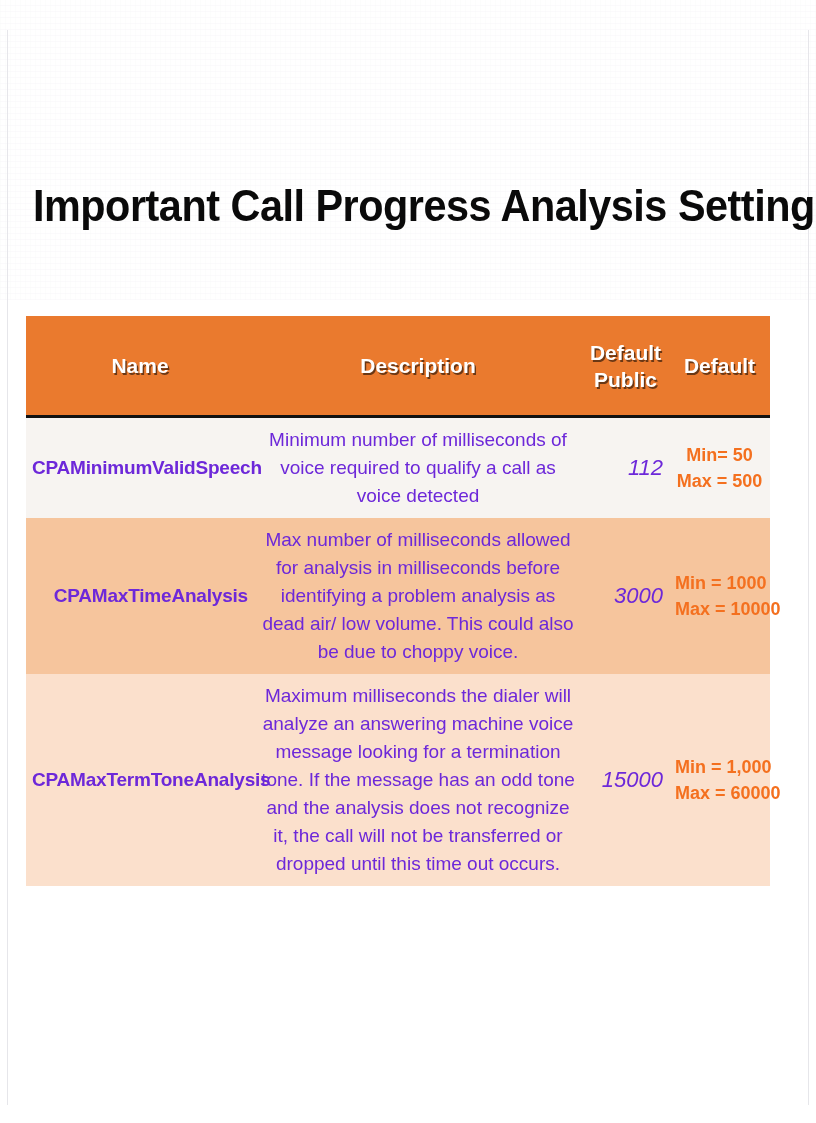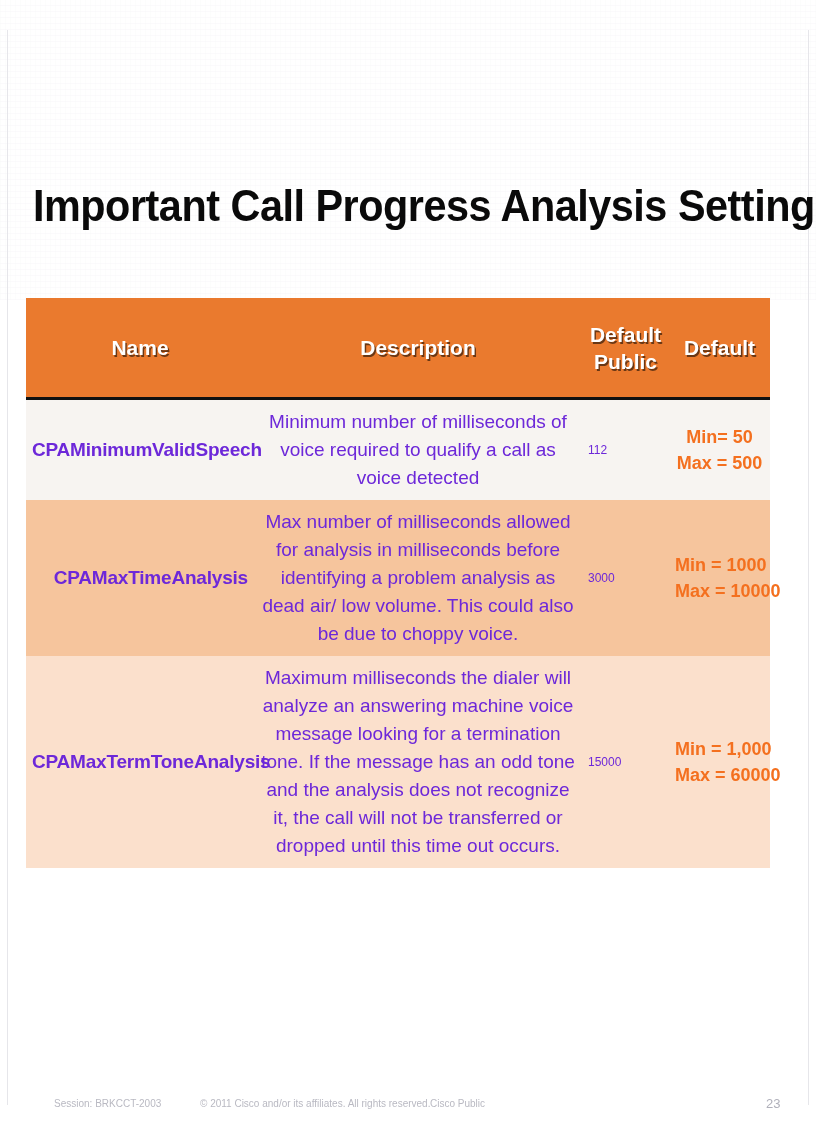--- a/index.html
+++ b/index.html
@@ -61,21 +61,21 @@
     color: #0a0a0a;
     transform: scaleX(.94);
     transform-origin: left center;
     white-space: nowrap;
   }
 
   
   .settings-table {
     position: absolute;
     left: 26px;
-    top: 298px;
+    top: 316px;
     width: 744px;
     border-collapse: collapse;
     table-layout: fixed;
   }
   .settings-table col.c-name  { width: 228px; }
   .settings-table col.c-desc  { width: 328px; }
   .settings-table col.c-def   { width: 87px;  }
   .settings-table col.c-hdr   { width: 101px; }
 
   thead th {
@@ -112,22 +112,23 @@
     letter-spacing: -0.2px;
   }
   td.cell-desc {
     font-size: 19px;
     line-height: 28px;
     text-align: center;
     padding-left: 4px;
     padding-right: 4px;
   }
   td.cell-default {
-    font-size: 12px;
-    text-align: left;
+    font-size: 22px;
+    text-align: right;
+    font-style: italic;
   }
   td.cell-header {
     font-size: 18px;
     line-height: 26px;
     font-weight: bold;
     color: #f4701f;
     text-align: center;
     white-space: nowrap;
   }
 
@@ -206,20 +207,14 @@
         <td class="cell-default">15000</td>
         <td class="cell-header">
           <span>Min = 1,000</span><br>
           <span>Max = 60000</span>
         </td>
       </tr>
 
     </tbody>
   </table>
 
-  <div class="footer">
-    <span class="footer-session">Session: BRKCCT-2003</span>
-    <span class="footer-copyright">© 2011 Cisco and/or its affiliates. All rights reserved.</span>
-    <span class="footer-public">Cisco Public</span>
-    <span class="footer-pageno">23</span>
-  </div>
 
 </div>
 
 </body></html>

